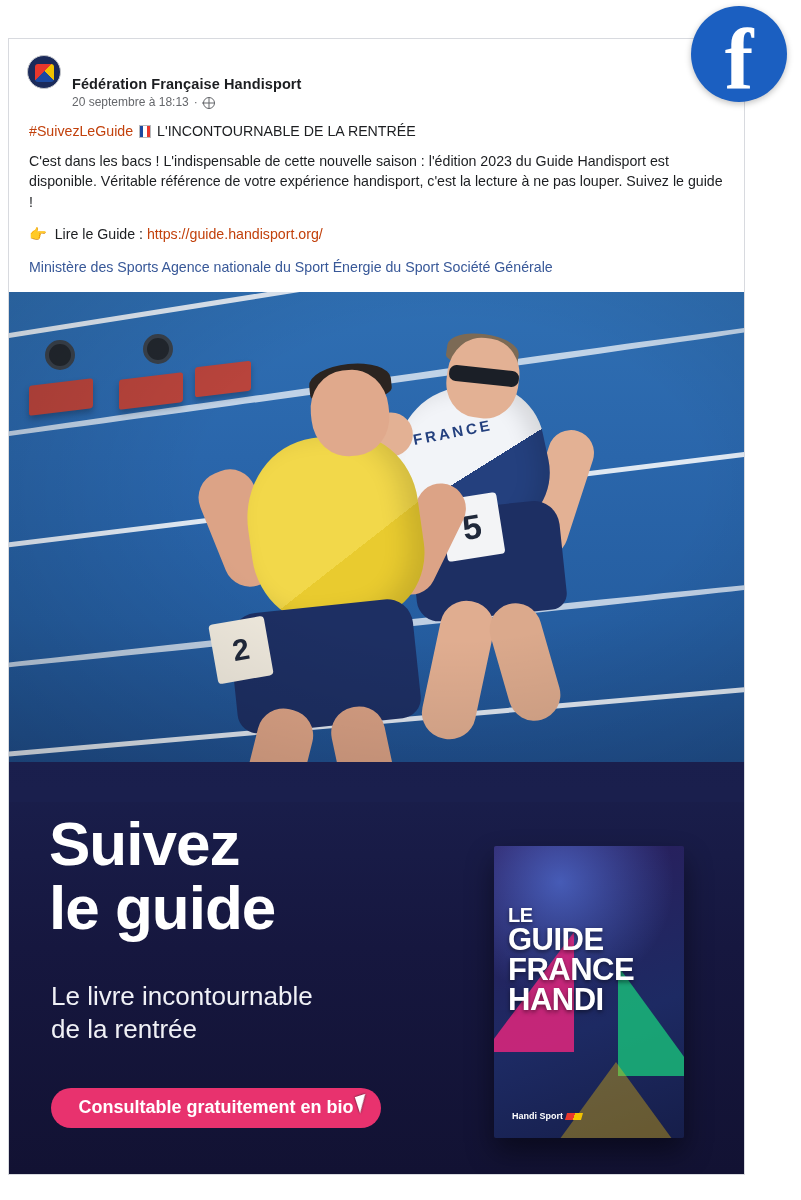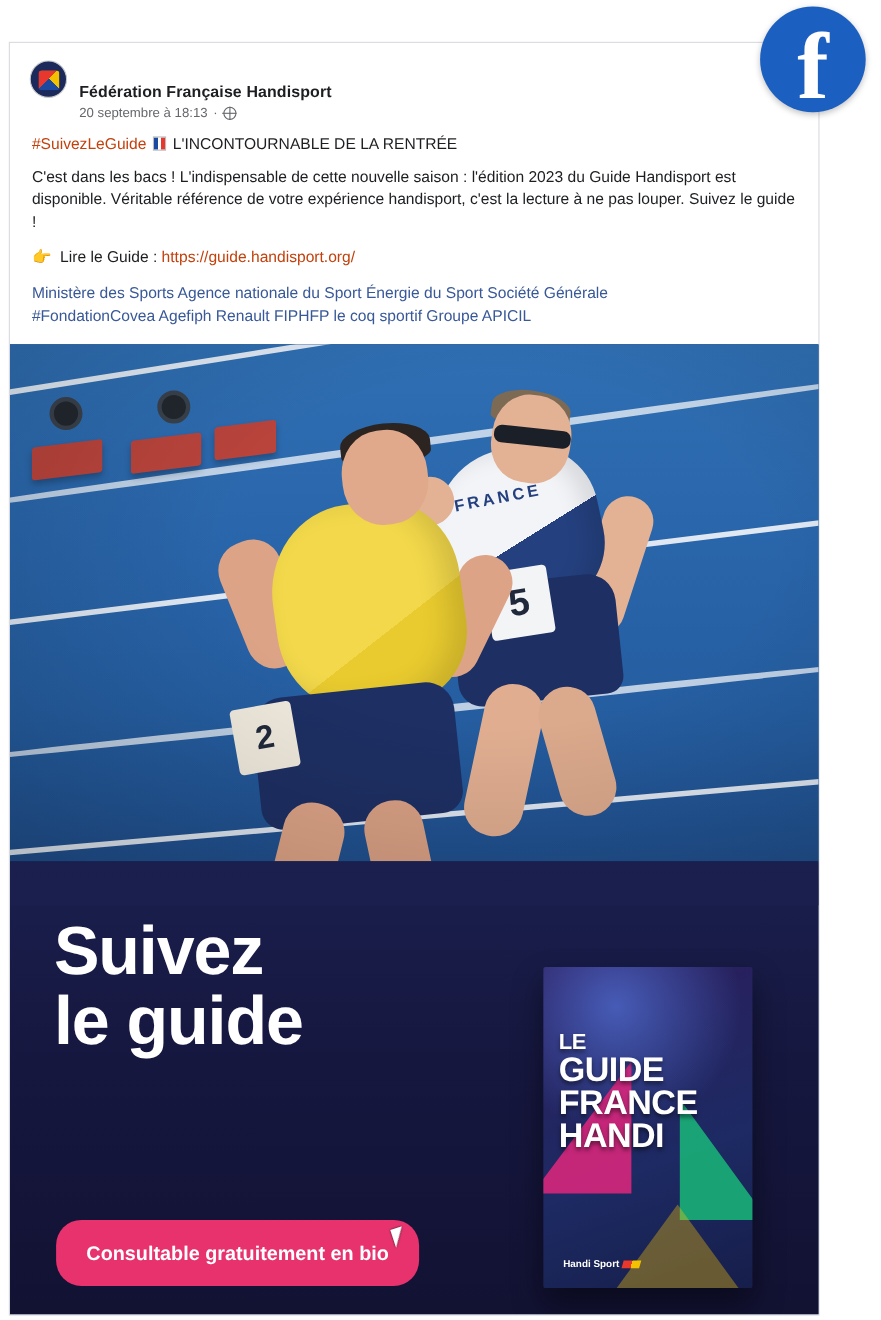--- a/index.html
+++ b/index.html
@@ -377,21 +377,21 @@
   .promo-sub {
     position: absolute;
     left: 42px; top: 218px;
     font-size: 26px;
     line-height: 1.28;
     color: #f0f1f6;
   }
   .cta {
     position: absolute;
     left: 42px; top: 326px;
-    width: 330px; height: 60px;
+    width: 330px; height: 40px;
     border-radius: 23px;
     background: #e8326e;
     color: #ffffff;
     font-size: 18px;
     font-weight: bold;
     display: flex;
     align-items: center;
     justify-content: center;
     cursor: pointer;
   }
@@ -402,21 +402,21 @@
     border-left: 11px solid #ffffff;
     border-bottom: 17px solid transparent;
     border-right: 7px solid transparent;
     transform: rotate(-18deg);
     filter: drop-shadow(0 0 1px #202020);
   }
 
   
   .book {
     position: absolute;
-    right: 62px; bottom: 24px;
+    right: 62px; bottom: 36px;
     width: 190px; height: 292px;
     background: linear-gradient(160deg,#2b1d5c 0%, #1d2a63 60%, #161e4a 100%);
     box-shadow: 0 14px 28px rgba(0,0,0,.45);
     overflow: hidden;
     border-radius: 2px;
     margin-top: 36px;
   }
   .book .glow {
     position: absolute; left: -30px; top: -40px;
     width: 240px; height: 190px;
@@ -521,21 +521,20 @@
         <span>L'INCONTOURNABLE DE LA RENTRÉE</span>
       </div>
       <div class="para">C'est dans les bacs ! L'indispensable de cette nouvelle saison : l'édition 2023 du Guide Handisport est disponible. Véritable référence de votre expérience handisport, c'est la lecture à ne pas louper. Suivez le guide !</div>
       <div class="guide-line">
         <span class="hand-icon">👉</span>
         <span>Lire le Guide :</span>
         <span class="link">https://guide.handisport.org/</span>
       </div>
       <div class="tags">
         <div>Ministère des Sports Agence nationale du Sport Énergie du Sport Société Générale</div>
-        <div>#FondationCovea Agefiph Renault FIPHFP le coq sportif Groupe APICIL</div>
       </div>
     </div>
 
     <div class="media">
 
       <div class="photo">
         <div class="track-bg"></div>
         <div class="lane l1"></div>
         <div class="lane l2 curve"></div>
         <div class="lane l3"></div>
@@ -577,20 +576,24 @@
 
         </div>
 
         <div class="track-shadow"></div>
       </div>
 
       <div class="promo">
         <div class="promo-title">
           <div>Suivez</div>
           <div>le guide</div>
+        </div>
+        <div class="promo-sub">
+          <div>Le livre incontournable</div>
+          <div>de la rentrée</div>
         </div>
         <div class="cta">Consultable gratuitement en bio</div>
         <div class="cursor"></div>
 
         <div class="book">
           <div class="glow"></div>
           <div class="tri1"></div>
           <div class="tri2"></div>
           <div class="tri3"></div>
           <div class="book-title">

